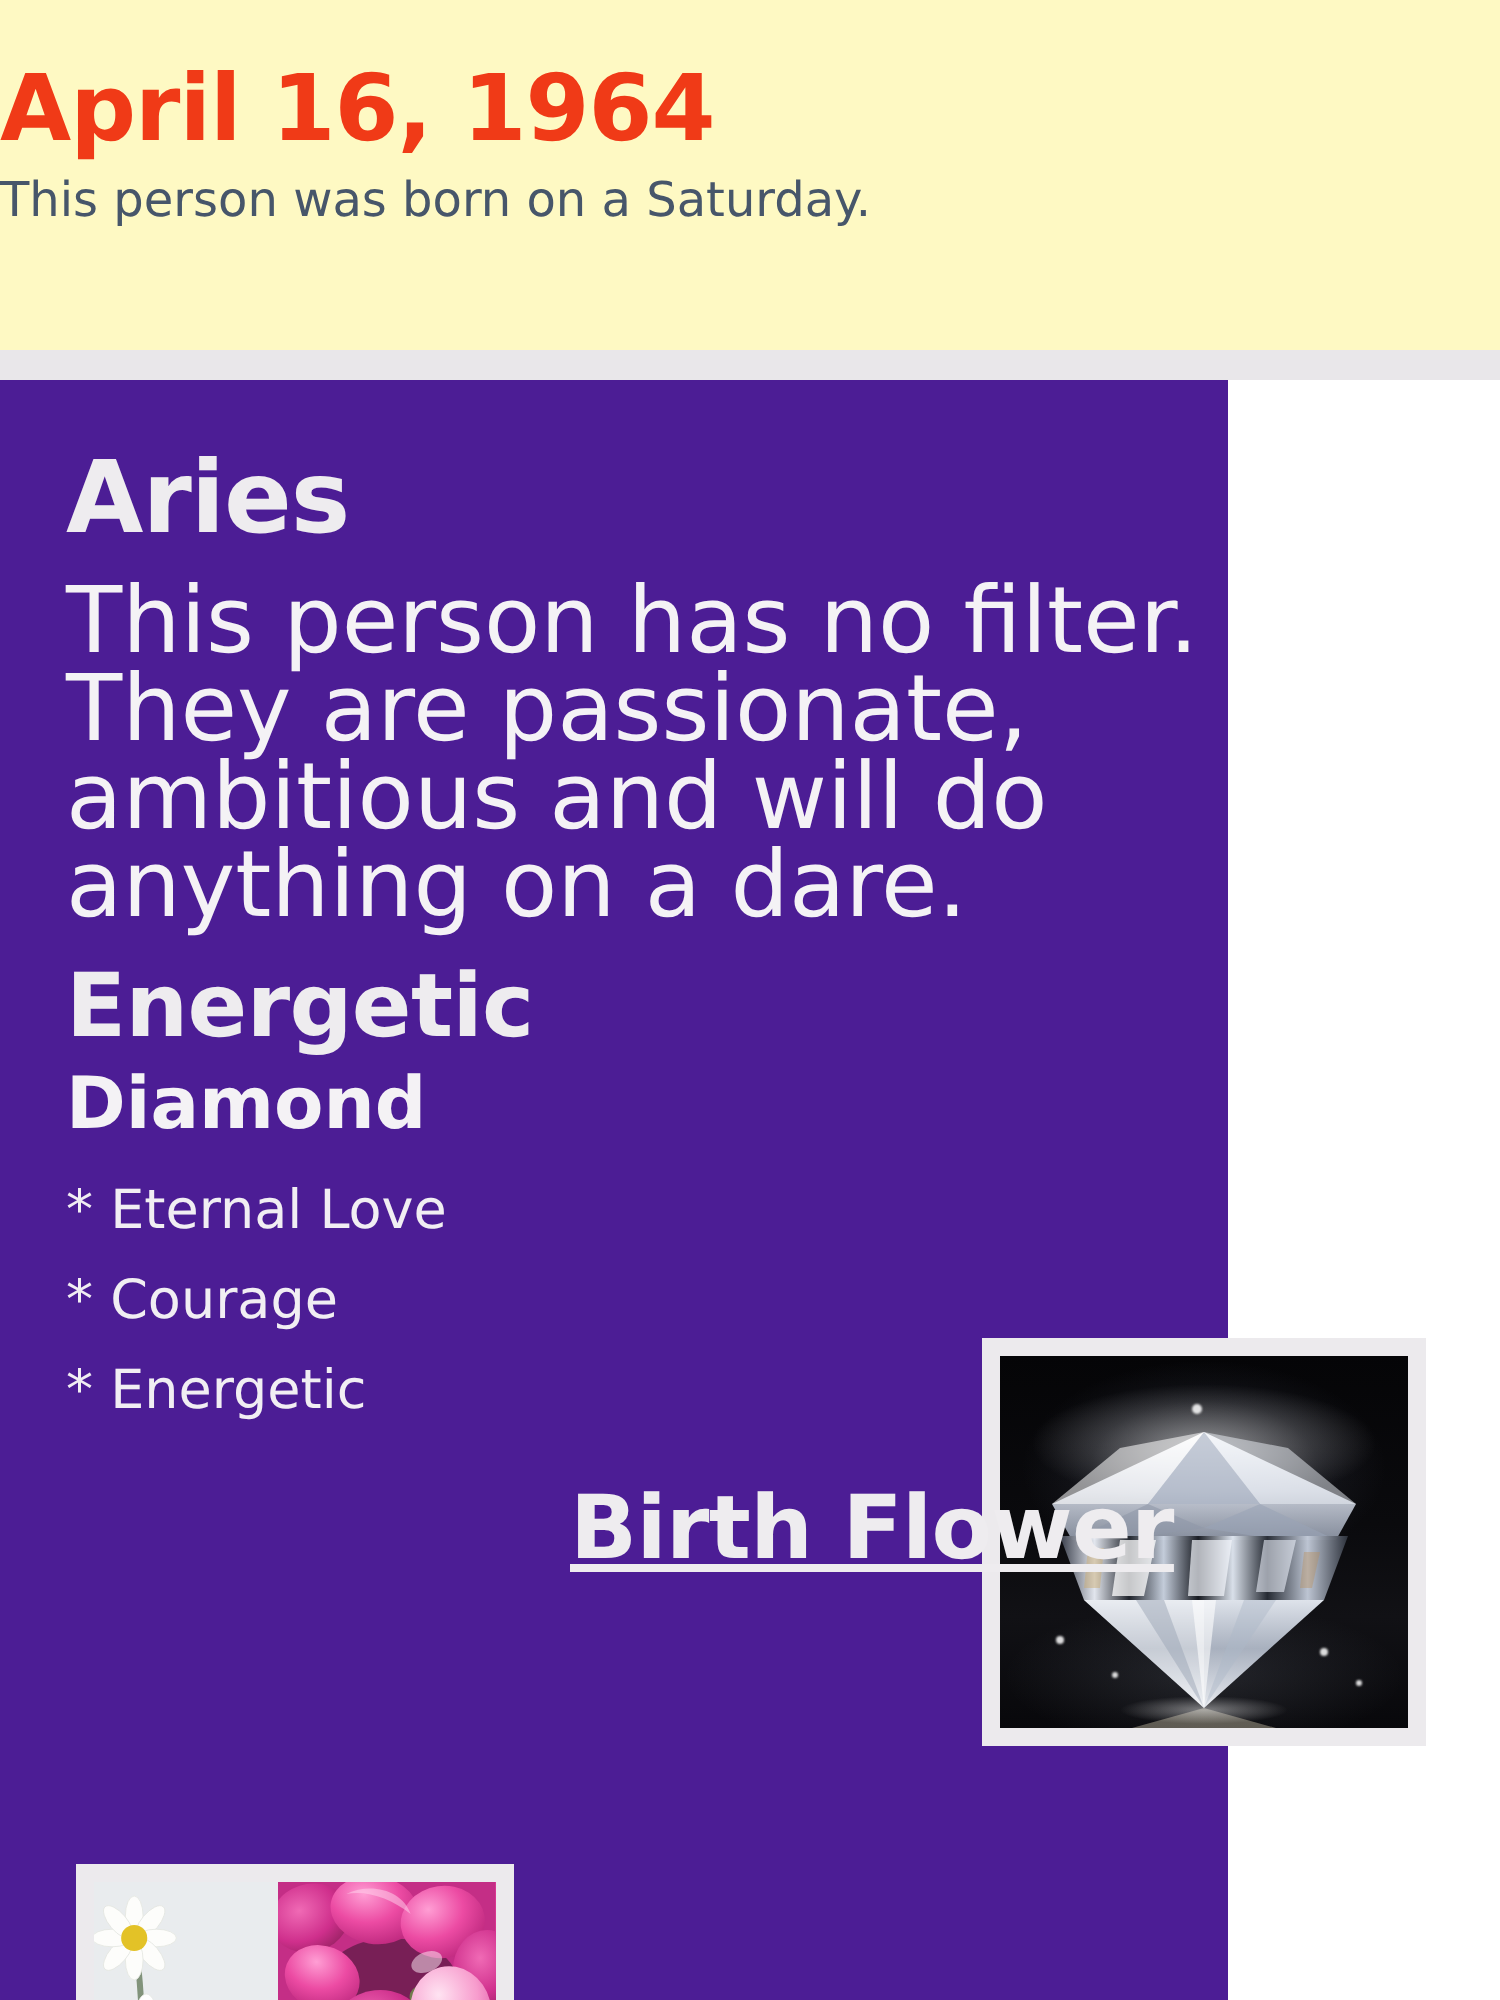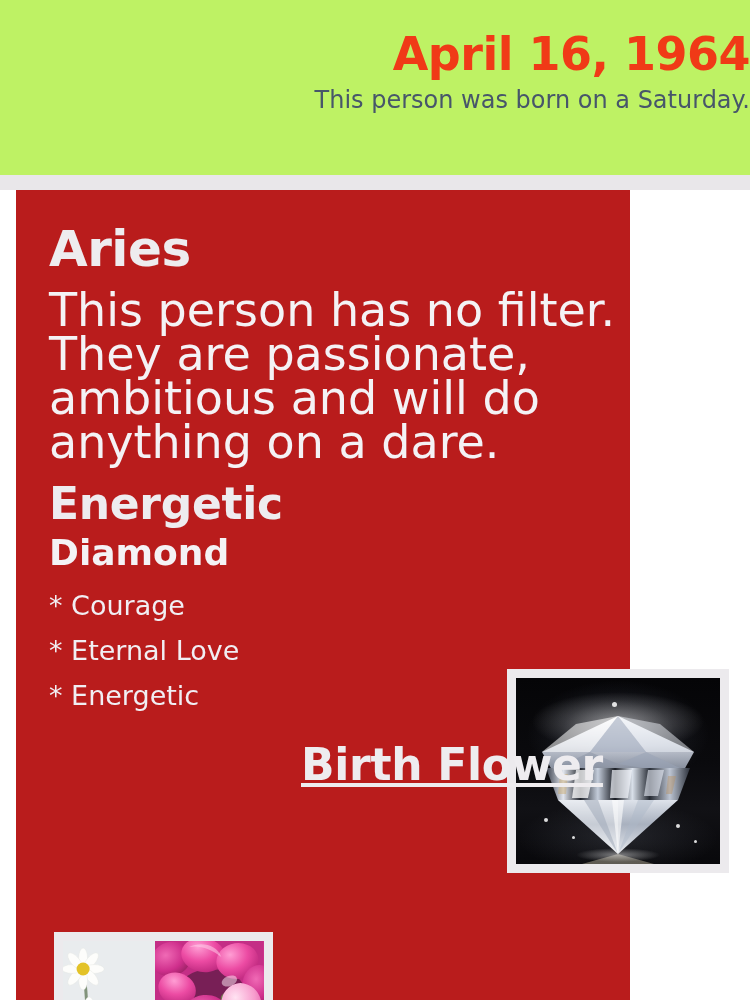--- a/index.html
+++ b/index.html
@@ -17,22 +17,22 @@
     overflow: hidden;
     background: #ffffff;
   }
 
   
   .header {
     position: absolute;
     left: 0; top: 0;
     width: 750px;
     height: 175px;
-    background: #bef264;
-    text-align: right;
+    background: #fef9c3;
+    text-align: left;
   }
   .header-date {
     margin: 0;
     padding-top: 26px;
     font-size: 46px;
     font-weight: bold;
     letter-spacing: -0.5px;
     line-height: 56px;
     color: #f03a17;
   }
@@ -60,22 +60,21 @@
     height: 15px;
     background: #e9e7ea;
   }
 
   
   .body-panel {
     position: absolute;
     left: 0; top: 190px;
     width: 614px;
     height: 810px;
-    background: #b91c1c;
-    margin-left: 16px;
+    background: #4c1d95;
   }
 
   
   .zodiac {
     position: absolute;
     left: 33px;
     top: 30px;
     width: 620px;
   }
   .zodiac-name {
@@ -222,22 +221,22 @@
 
     <div class="zodiac">
       <h2 class="zodiac-name">Aries</h2>
       <p class="zodiac-desc">This person has no filter. They are passionate, ambitious and will do anything on a dare.</p>
     </div>
 
     <div class="birthstone-text">
       <h2 class="section-title">Energetic</h2>
       <div class="section-subtitle">Diamond</div>
       <ul class="traits">
+        <li>* Eternal Love</li>
         <li>* Courage</li>
-        <li>* Eternal Love</li>
         <li>* Energetic</li>
       </ul>
     </div>
 
     <div class="frame diamond-frame">
       <div class="frame-inner">
         <div class="diamond-scene">
           <svg class="gem" viewBox="0 0 204 186" preserveAspectRatio="none">
             <defs>
               <linearGradient id="crownTop" x1="0" y1="0" x2="0" y2="1">

